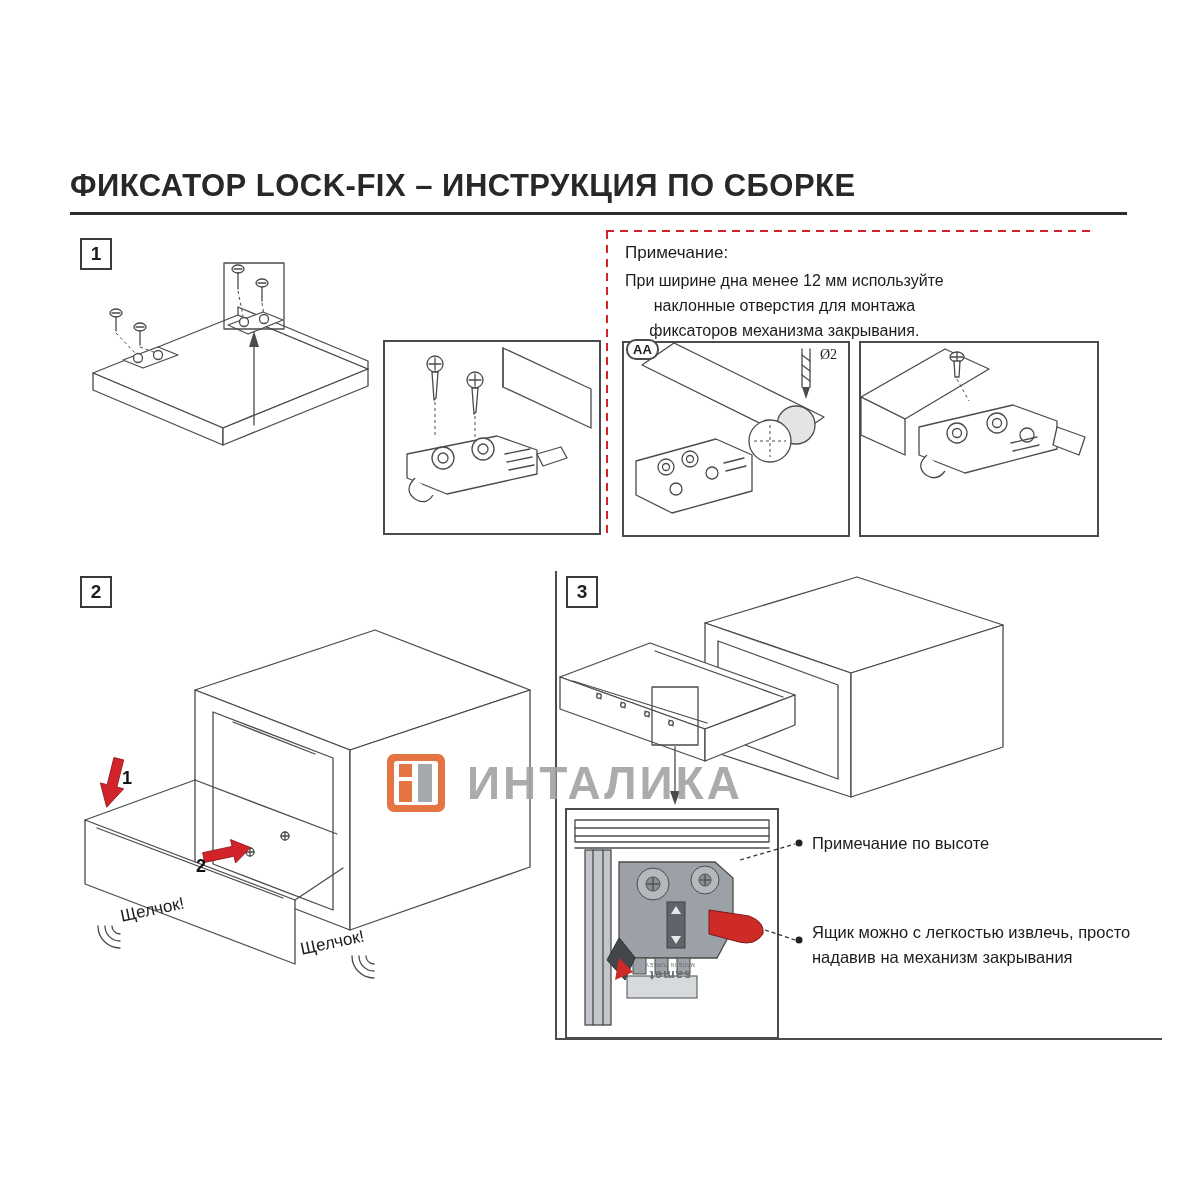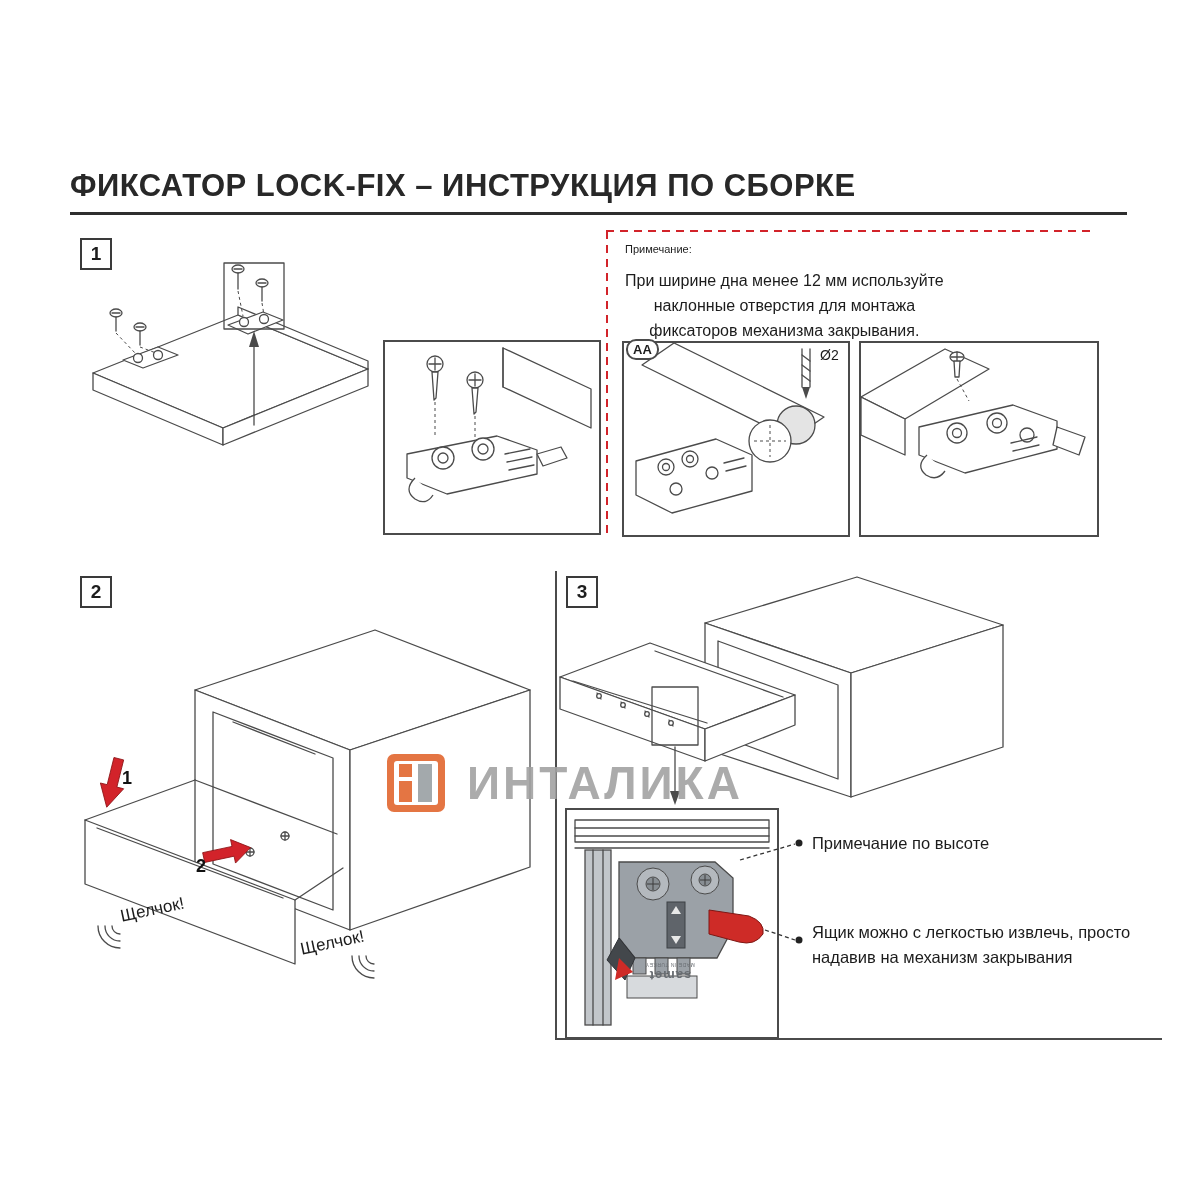--- a/index.html
+++ b/index.html
@@ -6,30 +6,30 @@
   #page{position:relative;width:1200px;height:1044px;background:#ffffff;overflow:hidden;
         font-family:"Liberation Sans","DejaVu Sans",sans-serif;color:#222;}
   .abs{position:absolute;}
   .title{left:70px;top:168px;font-size:31px;font-weight:bold;color:#282828;letter-spacing:.5px;}
   .title-rule{left:70px;top:212px;width:1057px;height:3px;background:#2e2e2e;}
   .badge{width:28px;height:28px;border:2px solid #3a3a3a;background:#fff;display:flex;
          align-items:center;justify-content:center;font-size:19px;font-weight:bold;color:#1d1d1d;}
   .obox{border:2px solid #4b4b4b;background:#fff;}
   .aa-tag{border:2px solid #4b4b4b;background:#fff;font-size:13px;font-weight:bold;
           padding:1px 5px;color:#1d1d1d;}
-  .note-title{font-size:11px;color:#1c1c1c;}
+  .note-title{font-size:17px;color:#1c1c1c;}
   .note-body{font-size:16px;line-height:25px;color:#1c1c1c;white-space:pre-line;text-align:center;}
   .dash-v{width:2px;background:repeating-linear-gradient(180deg,#d2232a 0 8px,transparent 8px 14px);}
   .dash-h{height:2px;background:repeating-linear-gradient(90deg,#d2232a 0 8px,transparent 8px 14px);}
   .frame{background:#4b4b4b;}
   .arrow-num{font-size:18px;font-weight:bold;color:#111;}
   .click{font-size:17px;color:#1c1c1c;transform:rotate(-12deg);}
   .anno{font-size:16.5px;color:#1c1c1c;}
   .anno-multi{font-size:16.5px;line-height:25px;color:#1c1c1c;white-space:pre-line;width:385px;}
-  .drill-label{font-size:14px;color:#1c1c1c;}
+  .drill-label{font-size:14px;color:#1c1c1c;font-family:Liberation Serif, serif;}
   .wm{display:flex;align-items:center;gap:20px;opacity:.9;}
   .wm-text{font-size:46px;font-weight:bold;color:#a2a2a2;letter-spacing:3px;}
   .brand{transform:rotate(180deg);text-align:center;color:#686d72;}
   .brand-name{font-size:13px;font-weight:bold;letter-spacing:1px;}
   .brand-origin{font-size:5px;letter-spacing:.5px;}
   svg .ln{stroke:#4b4b4b;fill:none;stroke-width:1.3;stroke-linejoin:round;stroke-linecap:round;}
   svg .fw{fill:#fff;stroke:#4b4b4b;stroke-width:1.3;stroke-linejoin:round;}
   svg .dsh{stroke:#4b4b4b;fill:none;stroke-width:1;stroke-dasharray:3 3;}
 </style>
 </head>

